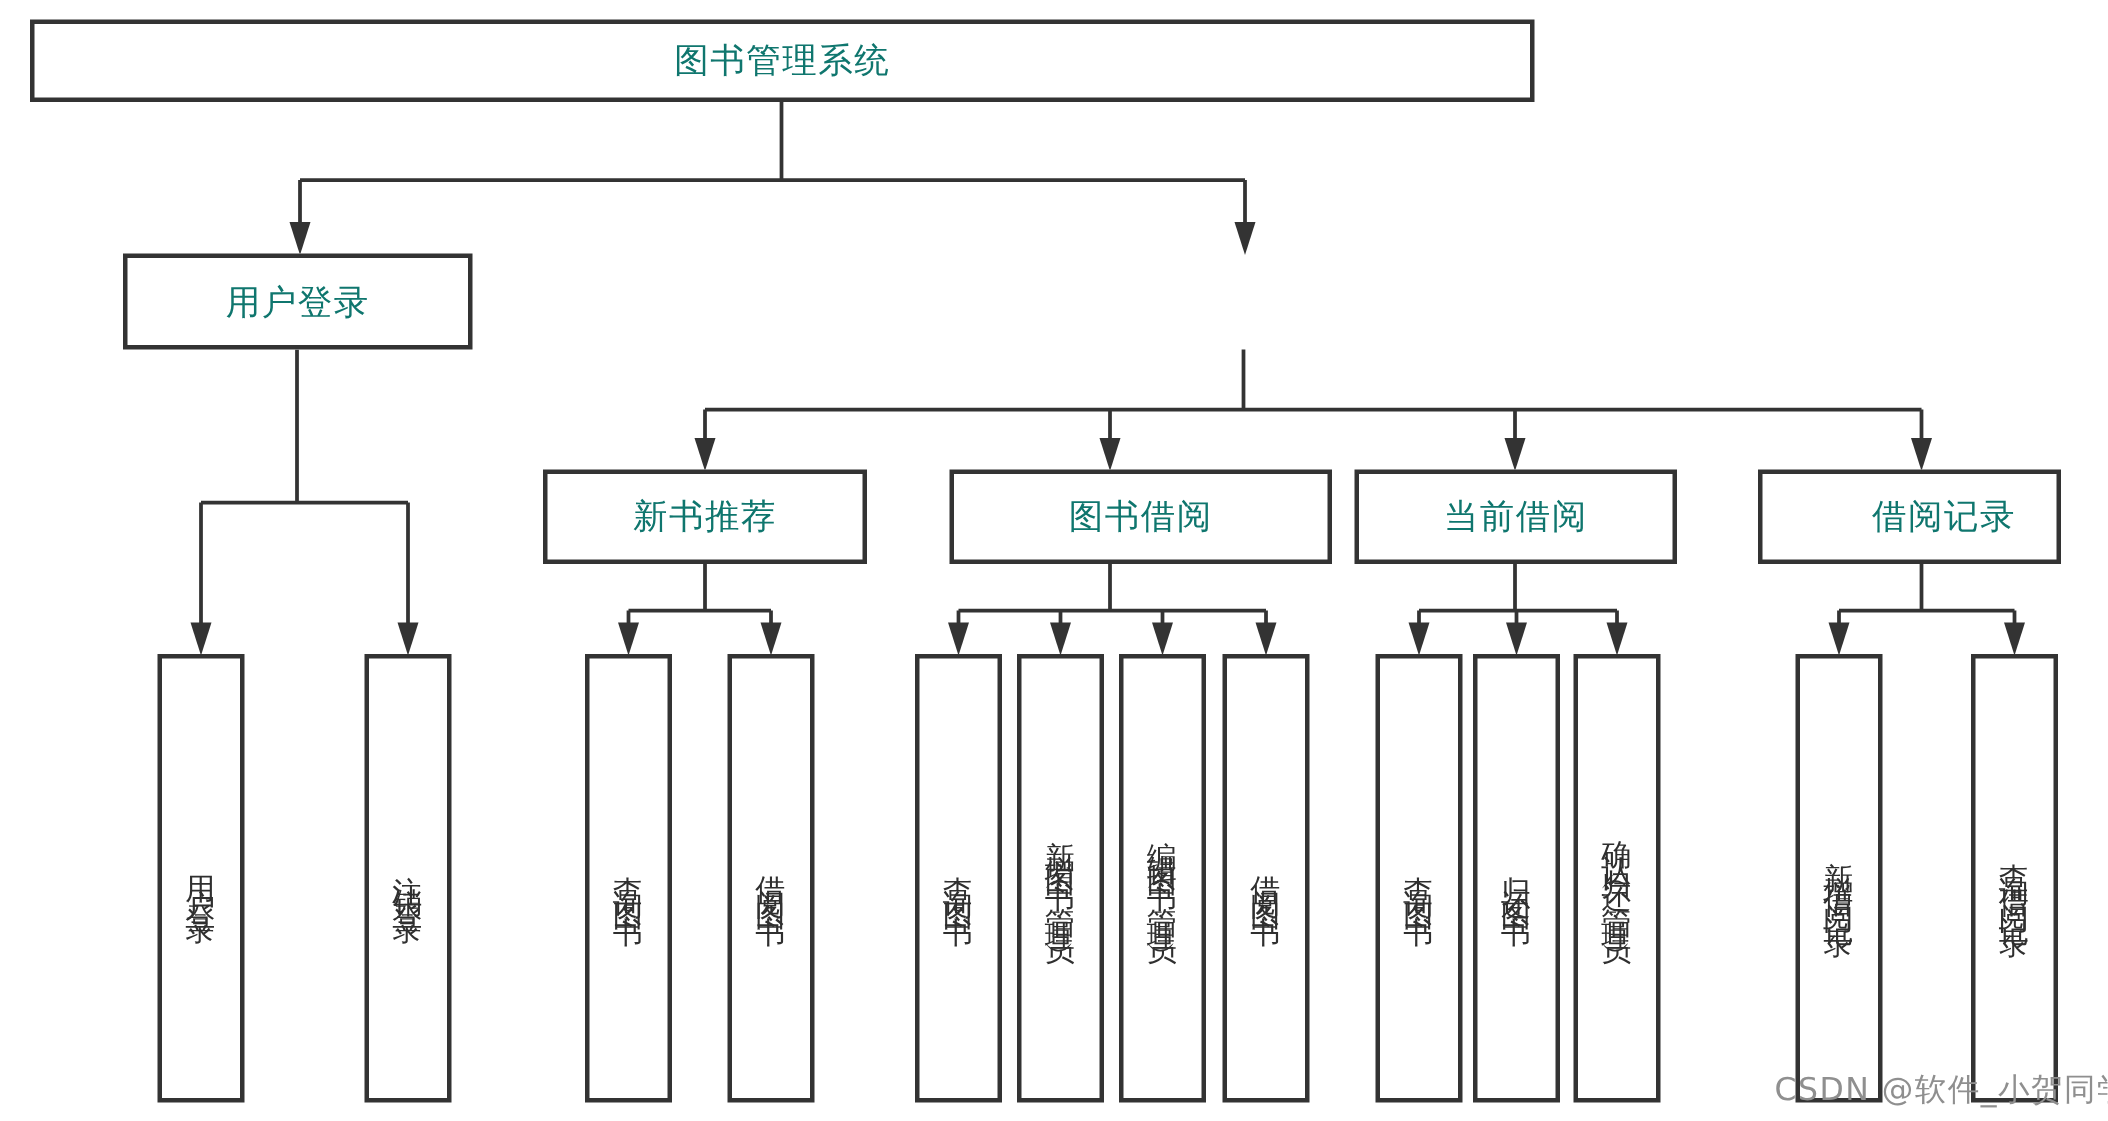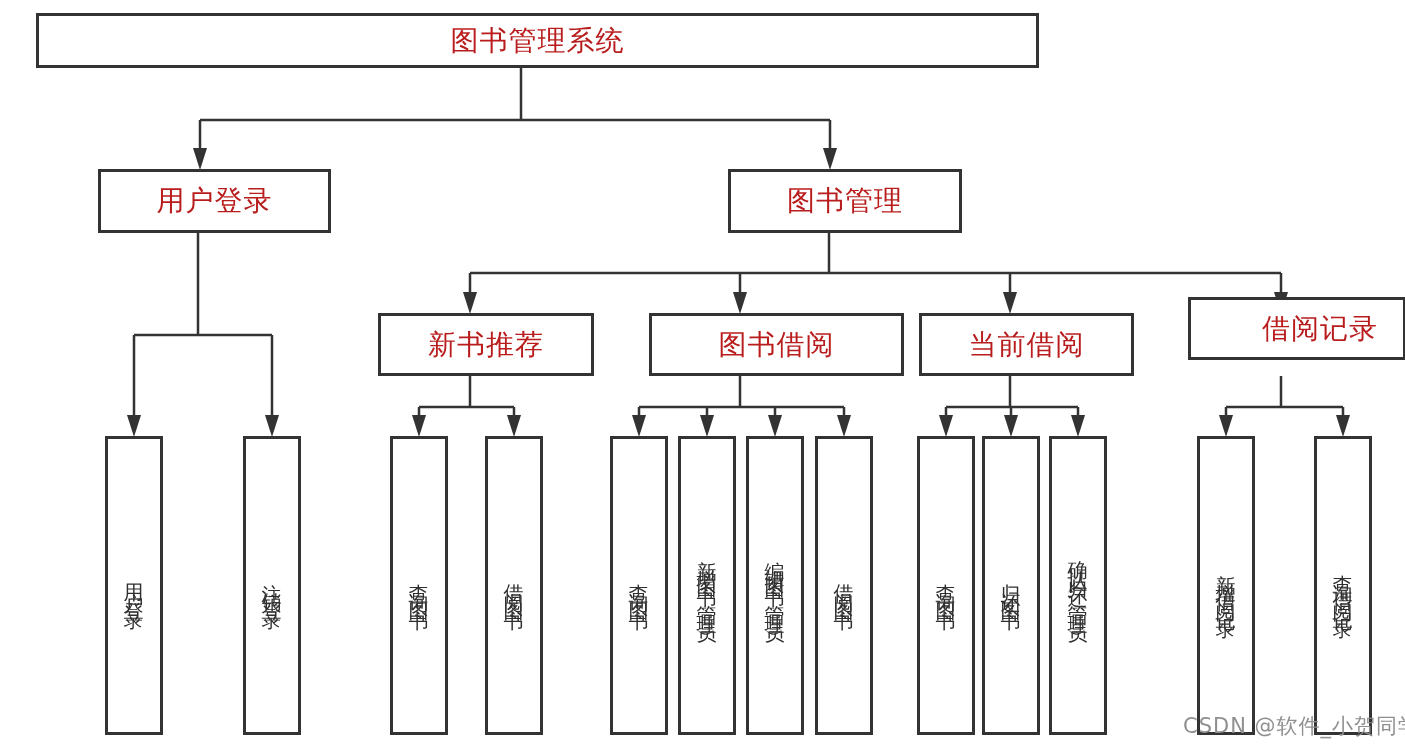--- a/index.html
+++ b/index.html
@@ -5,21 +5,21 @@
   html,body { margin:0; padding:0; }
   body { background:#ffffff; }
   .canvas {
     position:relative; width:1405px; height:747px; background:#ffffff;
     font-family:"DejaVu Sans","Liberation Sans",sans-serif; overflow:hidden;
   }
   .connectors { position:absolute; left:0; top:0; width:1405px; height:747px; }
   .box {
     position:absolute; box-sizing:border-box; border:3px solid #333333; background:#ffffff;
     display:flex; align-items:center; justify-content:center;
-    font-size:28px; color:#b91c1c; letter-spacing:1px; white-space:nowrap;margin-left:16px;
+    font-size:23px; color:#0f766e; letter-spacing:1px; white-space:nowrap;
   }
   .leaf {
     position:absolute; box-sizing:border-box; border:3px solid #333333; background:#ffffff;
     width:58px; height:299px; top:436px;
     display:flex; align-items:center; justify-content:center;
   }
   .leaf .vtext {
     writing-mode:vertical-rl; text-orientation:mixed;
     font-size:20px; color:#2f2f2f; letter-spacing:9px; line-height:1; white-space:nowrap;
   }
@@ -83,34 +83,31 @@
     </g>
   </svg>
 
   <div class="box" style="left:20px; top:13px; width:1003px; height:55px;">
     <span>图书管理系统</span>
   </div>
 
   <div class="box" style="left:82px; top:169px; width:233px; height:64px;">
     <span>用户登录</span>
   </div>
-  <div class="box" style="left:712px; top:169px; width:234px; height:64px;">
-    <span>图书管理</span>
-  </div>
 
   <div class="box" style="left:362px; top:313px; width:216px; height:63px;">
     <span>新书推荐</span>
   </div>
   <div class="box" style="left:633px; top:313px; width:255px; height:63px;">
     <span>图书借阅</span>
   </div>
   <div class="box" style="left:903px; top:313px; width:215px; height:63px;align-items:center;">
     <span>当前借阅</span>
   </div>
-  <div class="box" style="left:1172px; top:297px; width:218px; height:63px;padding-left:46px;">
+  <div class="box" style="left:1172px; top:313px; width:202px; height:63px;padding-left:46px;">
     <span>借阅记录</span>
   </div>
 
   <div class="leaf" style="left:105px;">
     <span class="vtext">用户登录</span>
   </div>
   <div class="leaf" style="left:243px;">
     <span class="vtext">注销登录</span>
   </div>
 

